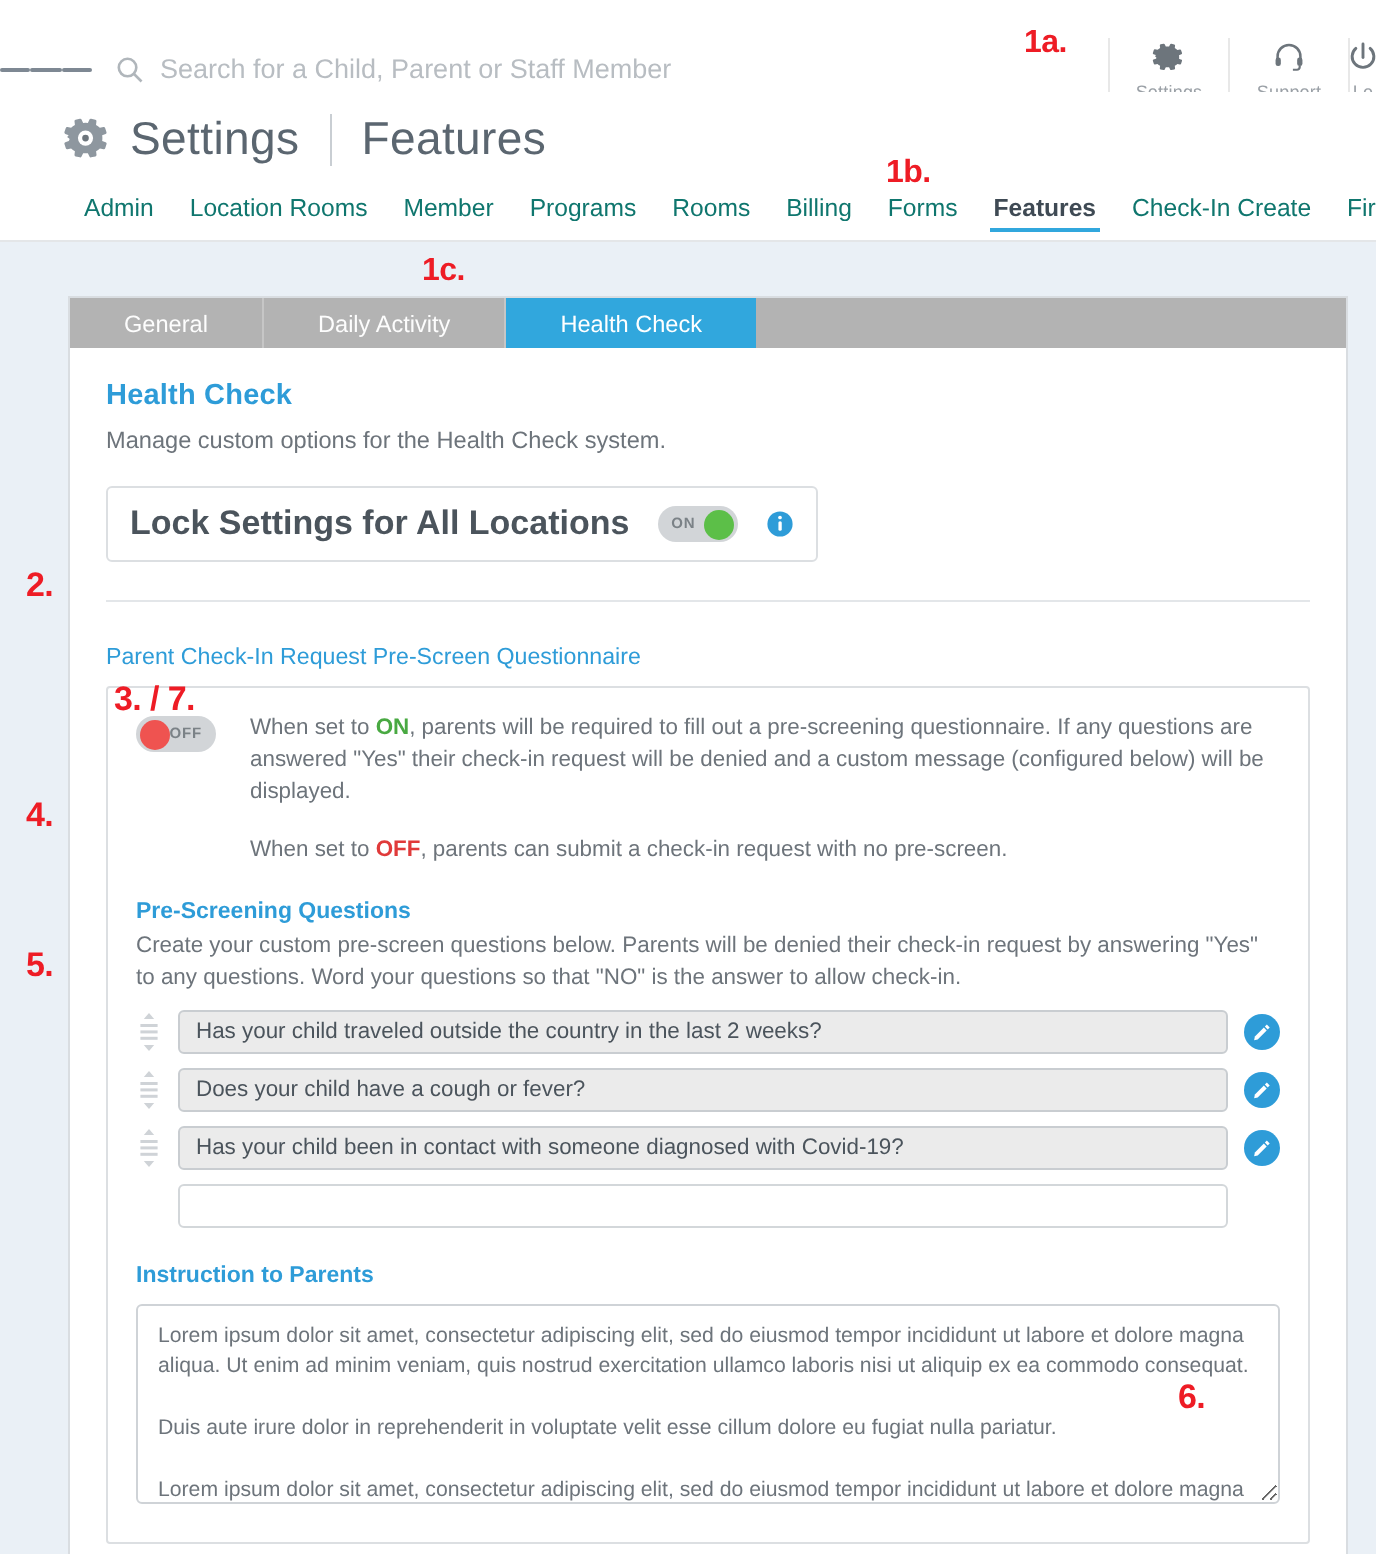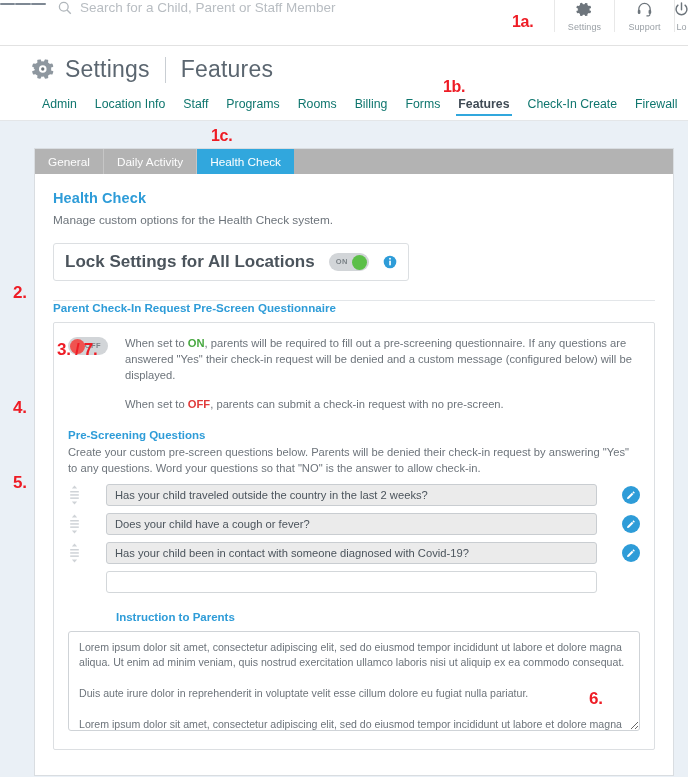--- a/index.html
+++ b/index.html
@@ -6,23 +6,23 @@
   html, body {
     width: 688px; height: 777px;
     font-family: "Liberation Sans", sans-serif;
     background: #ffffff;
     overflow: hidden;
   }
   #root { position: relative; width: 688px; height: 777px; background:#fff; }
 
   
   .topbar {
-    position: absolute; left:0; top:0; width:688px; height:46px;
+    position: absolute; left:0; top:12px; width:688px; height:46px;
     background:#fff; border-bottom:1px solid #e2e2e2;
-    display:flex; align-items:flex-start;
+    display:flex; align-items:center;
   }
   .hamburger {
     width:46px; display:flex; align-items:center; justify-content:center;
     cursor:pointer;
   }
   .hamburger span { display:block; width:17px; height:2px; background:#7e8893; margin:2.5px 0; border-radius:1px;}
   .searchwrap { flex:1; display:flex; align-items:center; padding-left:12px; gap:8px; }
   .search-icon { width:14px; height:14px; flex:0 0 auto; }
   .search-input {
     border:none; outline:none; font-size:13.5px; color:#b3b8bd;
@@ -61,21 +61,21 @@
   }
 
   
   .bodywrap { position:absolute; left:0; top:121px; width:688px; height:656px; background:#eaf0f6; }
   .card {
     position:absolute; left:34px; top:27px; width:640px; min-height:628px;
     background:#fff; border:1px solid #d9dde1;
   }
   .tabstrip { height:25px; background:#b3b3b3; display:flex; align-items:stretch; }
   .stab {
-    display:flex; align-items:center; padding:0 13px; font-size:11.8px;
+    display:flex; align-items:center; padding:0 27px; font-size:11.8px;
     color:#fdfdfd; border-right:1px solid #c6c6c6; cursor:pointer; white-space:nowrap;
   }
   .stab.active { background:#31a7dd; color:#fff; border-right:none; }
 
   .cardbody { padding:16px 18px 14px 18px; }
   .h-title { font-size:14.5px; color:#2e9cd8; font-weight:bold; letter-spacing:.1px; }
   .h-sub { font-size:11.8px; color:#6d747b; margin-top:7px; }
 
   
   .lockbox {
@@ -93,49 +93,49 @@
   .toggle .ttext {
     position:absolute; top:0; height:18px; line-height:18px;
     font-size:7.5px; color:#7b8287; font-weight:bold; letter-spacing:.4px;
   }
   .toggle.on .ttext  { left:7px; }
   .toggle.off .ttext { right:7px; }
   .info-icon { width:14px; height:14px; cursor:pointer; }
 
   .hr { height:1px; background:#e3e6e9; margin:19px 0 0 0; }
 
-  .sec-title { font-size:11.6px; color:#2e9cd8; font-weight:bold; margin-top:0; }
+  .sec-title { font-size:11.6px; color:#2e9cd8; font-weight:normal; margin-top:21px; }
 
   
   .panel { border:1px solid #dcdfe2; border-radius:2px; margin-top:8px; padding:12px 14px 14px 14px; }
   .panel-row { display:flex; gap:17px; align-items:flex-start; }
   .panel-text { font-size:11.2px; color:#6d747b; line-height:1.45; }
   .panel-text p + p { margin-top:12px; }
   .on-word  { color:#49a942; font-weight:bold; }
   .off-word { color:#e03a3a; font-weight:bold; }
 
   .sub-sec { margin-top:17px; }
   .sub-title { font-size:11.5px; color:#2e9cd8; font-weight:bold; }
   .sub-desc { font-size:11.2px; color:#6d747b; margin-top:4px; line-height:1.42; }
 
-  .qrow { display:flex; align-items:center; gap:25px; margin-top:7px; }
+  .qrow { display:flex; align-items:center; gap:8px; margin-top:7px; }
   .drag-handle { width:13px; height:22px; flex:0 0 auto; cursor:grab; }
   .qinput {
     flex:1; height:22px; border:1px solid #c9cdd1; border-radius:3px;
     background:#ebebeb; font-size:11.2px; color:#4b545c; padding:0 8px;
     font-family:"Liberation Sans", sans-serif; outline:none;
   }
   .qinput.empty { background:#fff; border-color:#d3d7da; }
   .edit-btn {
     width:18px; height:18px; border-radius:50%; background:#2e9cd8;
     display:flex; align-items:center; justify-content:center; cursor:pointer; flex:0 0 auto;
   }
 
   .instr-sec { margin-top:18px; }
-  .instr-title { font-size:11.5px; color:#2e9cd8; font-weight:bold;margin-left:48px; }
+  .instr-title { font-size:11.5px; color:#2e9cd8; font-weight:bold; }
   .instr-desc { font-size:11.2px; color:#6d747b; margin-top:4px; line-height:1.42; }
   .instr-area {
     margin-top:8px; width:100%; height:100px; border:1px solid #cfd3d7; border-radius:3px;
     padding:8px 10px; font-size:10.6px; color:#6d747b; line-height:1.45;
     font-family:"Liberation Sans", sans-serif; resize:vertical; outline:none; overflow:hidden;
   }
 
   
   .ann {
     position:absolute; color:#ee1c25; font-weight:bold;
@@ -203,22 +203,22 @@
         </svg>
       </span>
       <span class="ph-main">Settings</span>
       <span class="ph-sep"></span>
       <span class="ph-sub">Features</span>
     </div>
   </div>
 
   <div class="navtabs">
     <div class="navtab">Admin</div>
-    <div class="navtab">Location Info</div>
-    <div class="navtab">Staff</div>
+    <div class="navtab">Location Rooms</div>
+    <div class="navtab">Member</div>
     <div class="navtab">Programs</div>
     <div class="navtab">Rooms</div>
     <div class="navtab">Billing</div>
     <div class="navtab">Forms</div>
     <div class="navtab active">Features</div>
     <div class="navtab">Check-In Create</div>
     <div class="navtab">Firewall</div>
     <div class="navtab">CRM</div>
   </div>
 

